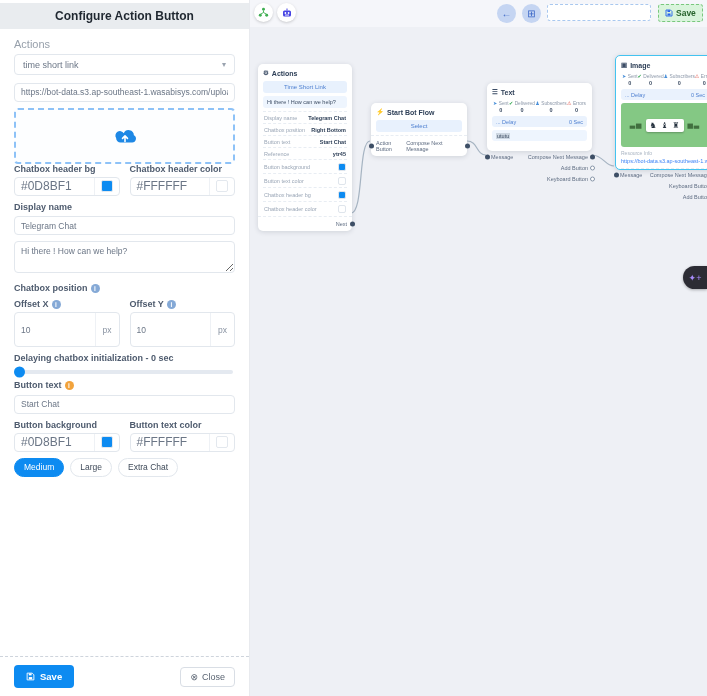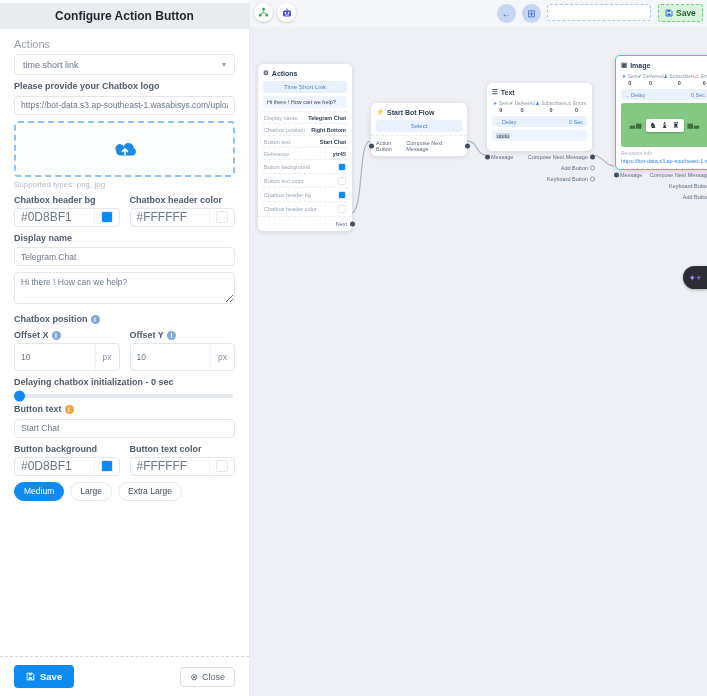--- a/index.html
+++ b/index.html
@@ -37,21 +37,21 @@
   .pill { height:19px; padding:0 9px; border:1px solid #e2e7ed; border-radius:10px;
     font-size:8.5px; color:#3f4a59; display:flex; align-items:center; background:#fff; cursor:pointer; }
   .pill.active { background:#0d8bf1; color:#fff; border-color:#0d8bf1; }
   .info { width:9px; height:9px; border-radius:50%; background:#85a9d6; color:#fff;
     font-size:6.5px; display:inline-flex; align-items:center; justify-content:center;
     font-weight:bold; font-style:normal; flex:none; }
   .info.orange { background:#f2a33c; }
   .slider { position:relative; height:4px; background:#e4e9f0; border-radius:2px; margin:7px 2px 3px; }
   .slider-thumb { position:absolute; left:0; top:50%; transform:translate(-2px,-50%);
     width:11px; height:11px; border-radius:50%; background:#0d8bf1; }
-  .unit-group { display:flex; border:1px solid #e2e7ed; border-radius:4px; height:28px;
+  .unit-group { display:flex; border:1px solid #e2e7ed; border-radius:4px; height:35px;
     overflow:hidden; background:#fff; }
   .unit-val { flex:1; font-size:8.5px; color:#6b7686; display:flex; align-items:center; padding:0 6px; }
   .unit { width:24px; border-left:1px solid #eef1f5; font-size:8.5px; color:#8a94a3;
     display:flex; align-items:center; justify-content:center; }
   .ta { width:100%; height:32px; border:1px solid #e2e7ed; border-radius:4px; font-size:8.5px;
     color:#6b7686; padding:4px 6px; resize:vertical; font-family:inherit; outline:none; }
   .panel-footer { border-top:1px dashed #ced4dc; padding:8px 14px; display:flex;
     justify-content:space-between; align-items:center; }
   .btn-save { background:#0d8bf1; color:#fff; border:none; border-radius:4px; font-size:9.5px;
     font-weight:bold; padding:6px 12px; display:flex; gap:5px; align-items:center; cursor:pointer; }
@@ -141,31 +141,29 @@
 
     <div class="grp">
       <div class="lbl-light">Actions</div>
       <div class="select-box">
         <span>time short link</span>
         <span class="caret">▾</span>
       </div>
     </div>
 
     <div class="grp">
-      <div class="lbl">Please provide your Chatbox logo</div>
       <input class="inp" value="https://bot-data.s3.ap-southeast-1.wasabisys.com/upload/2023/10/flowbuilde" style="">
     </div>
 
     <div class="dropzone">
       <svg width="30" height="21" viewBox="0 0 24 17">
         <path d="M19.2 8.2a4.3 4.3 0 0 0-8.2-1.6A3.6 3.6 0 0 0 4.8 10.6 3.6 3.6 0 0 0 8.4 14.2h9.4a3.2 3.2 0 0 0 1.4-6z" fill="#1e88e5"></path>
         <path d="M12 13.4V8.8m0 0l-2 2m2-2l2 2" stroke="#fff" stroke-width="1.3" fill="none" stroke-linecap="round"></path>
       </svg>
     </div>
-    <div class="hint">Supported types: png, jpg</div>
 
     <div class="grp two-col">
       <div class="col">
         <div class="lbl">Chatbox header bg</div>
         <div class="color-group">
           <span class="color-text">#0D8BF1</span>
           <span class="swatch-cell">
               <span class="swatch-box" style="background-color: rgb(13, 139, 241);"></span>
             </span>
         </div>
@@ -255,21 +253,21 @@
             </span>
         </div>
       </div>
     </div>
 
 
     <div class="grp">
       <div class="pills">
         <span class="pill active">Medium</span>
         <span class="pill">Large</span>
-        <span class="pill">Extra Large</span>
+        <span class="pill">Extra Chat</span>
       </div>
     </div>
 
   </div>
   <div class="panel-footer">
     <button class="btn-save">
       <svg width="9" height="9" viewBox="0 0 16 16">
           <path d="M2 2h9l3 3v9H2z" fill="none" stroke="#fff" stroke-width="1.6"></path>
           <rect x="5" y="9" width="6" height="4" fill="#fff"></rect>
           <rect x="5" y="2.5" width="5" height="3.5" fill="#fff"></rect>

